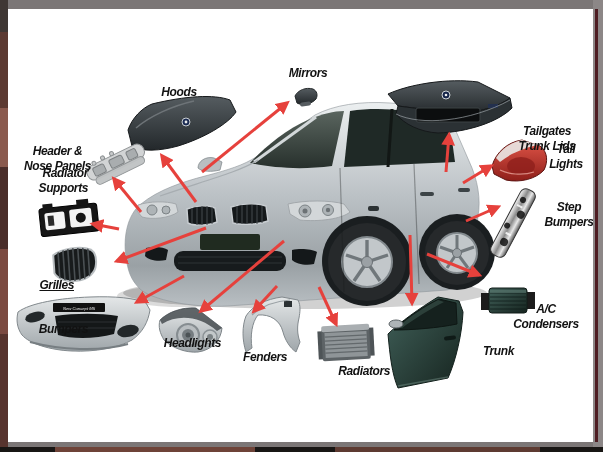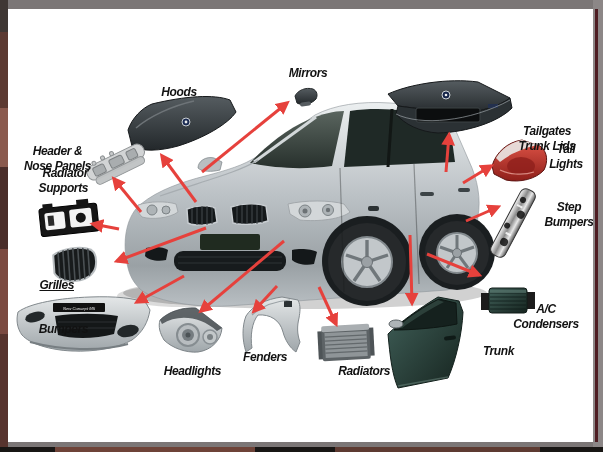--- a/index.html
+++ b/index.html
@@ -322,21 +322,21 @@
   <div class="label c" style="left:539px;top:142px;width:54px;">Tail
 Lights</div>
   <div class="label l" style="left:8px;top:166px;width:80px;">Radiator
 Supports</div>
   <div class="label c" style="left:539px;top:200px;width:60px;">Step
 Bumpers</div>
   <div class="label l" style="left:22px;top:278px;width:52px;text-decoration:underline;">Grilles</div>
   <div class="label c" style="left:502px;top:302px;width:88px;">A/C
 Condensers</div>
   <div class="label l" style="left:20px;top:322px;width:68px;">Bumpers</div>
-  <div class="label l" style="left:141px;top:364px;width:80px;font-style:italic;">Headlights</div>
+  <div class="label l" style="left:141px;top:336px;width:80px;font-style:italic;">Headlights</div>
   <div class="label l" style="left:223px;top:350px;width:64px;">Fenders</div>
   <div class="label l" style="left:314px;top:364px;width:76px;">Radiators</div>
   <div class="label l" style="left:466px;top:344px;width:48px;">Trunk</div>
 
   <div class="edge-left"></div>
   <div class="edge-right"></div>
   <div class="maroon-line"></div>
   <div class="edge-bottom"></div>
   <div class="patch-a"></div>
   <div class="patch-b"></div>

